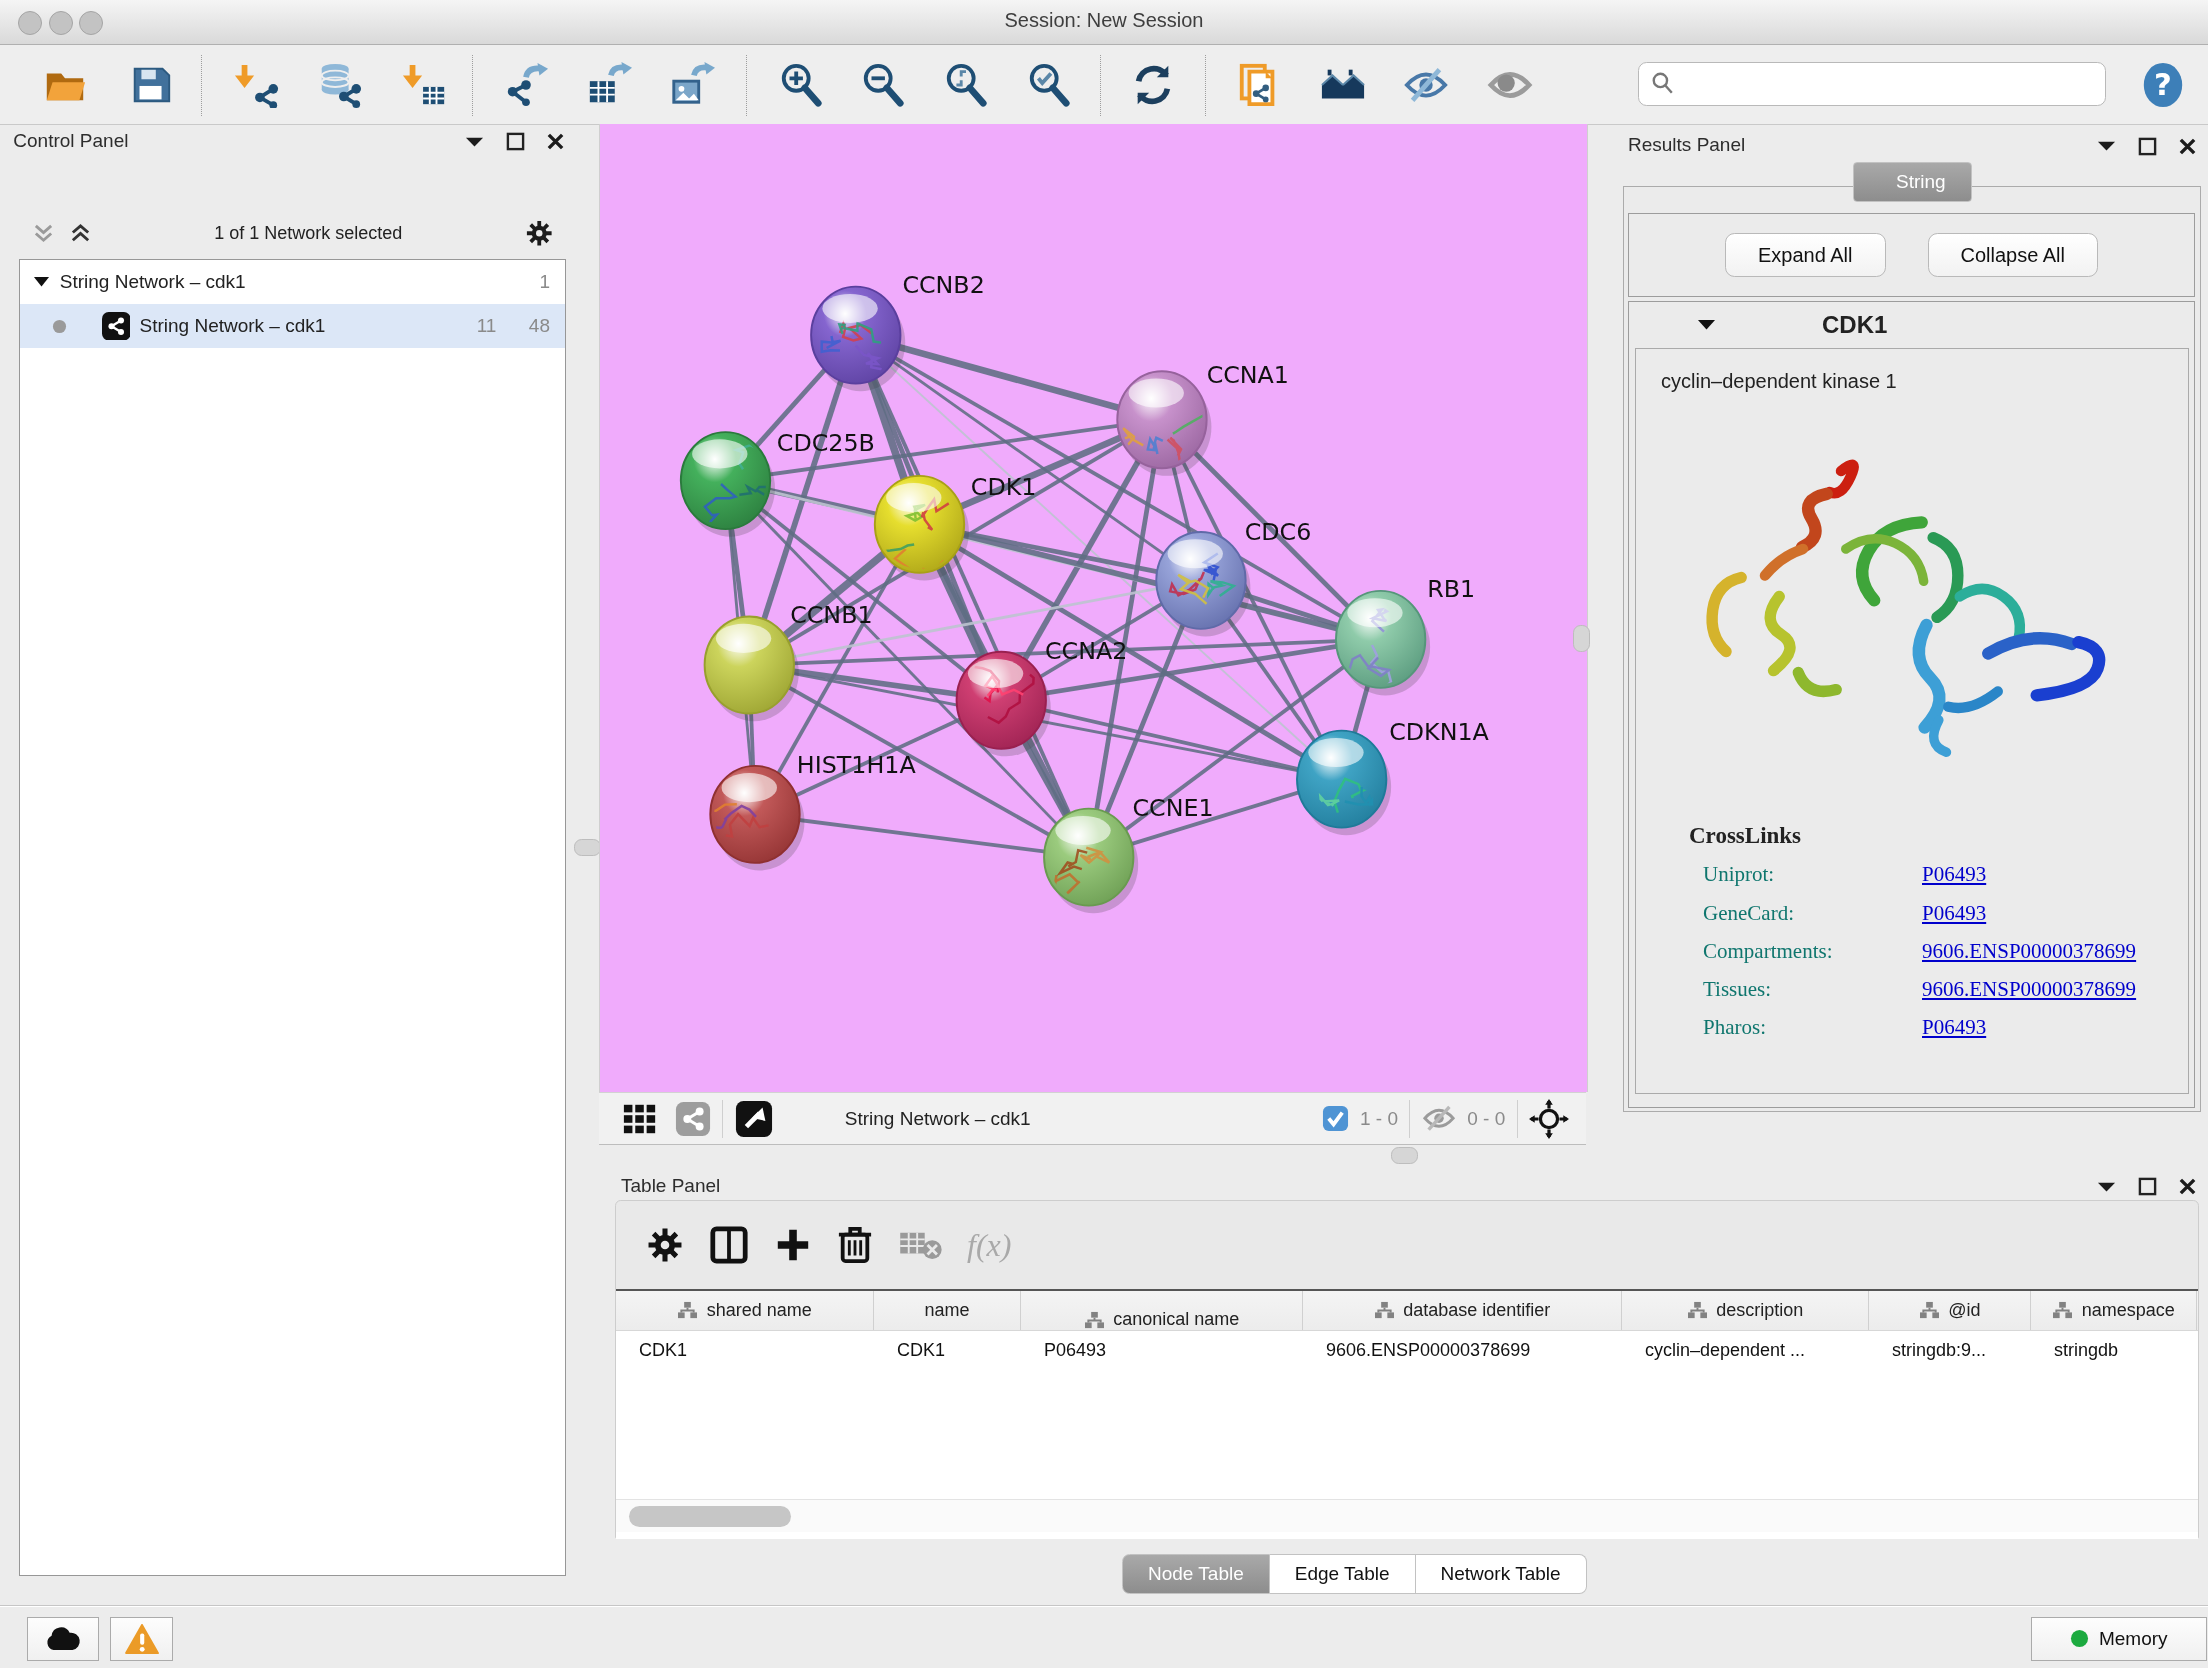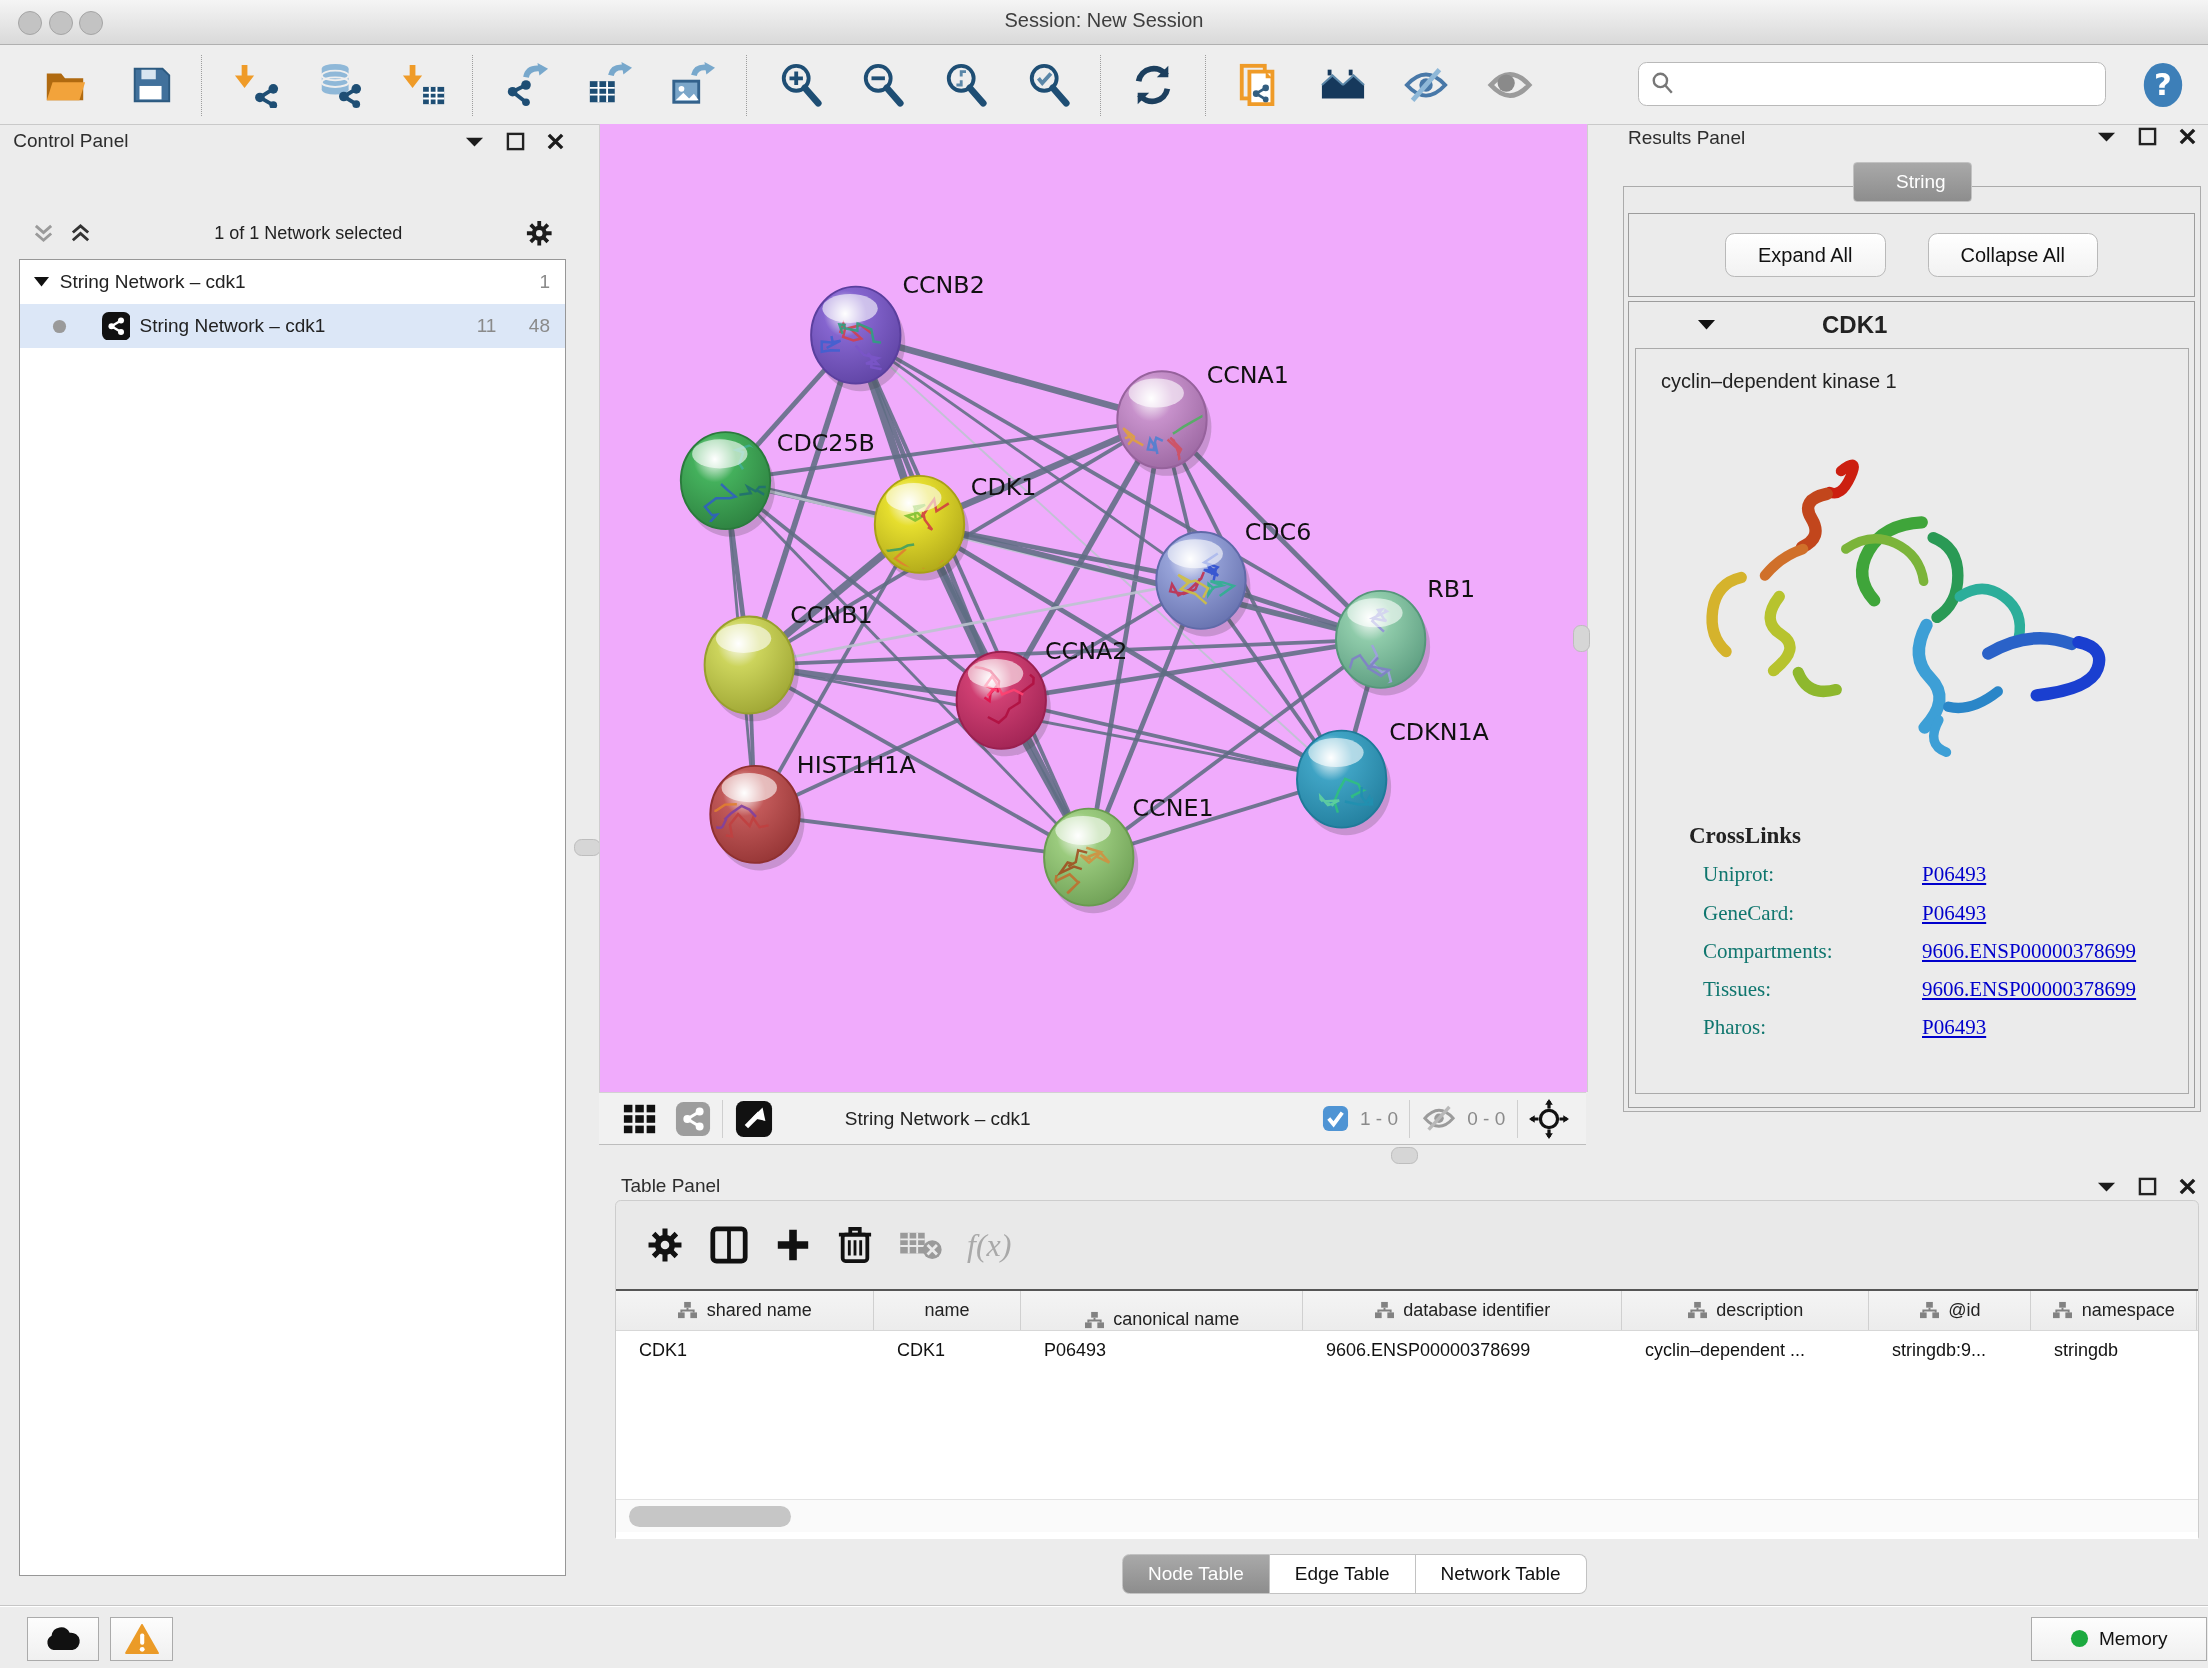--- a/index.html
+++ b/index.html
@@ -726,21 +726,21 @@
             <circle cx="21" cy="21" r="9" fill="none" stroke="#111" stroke-width="3.4"></circle>
             <path d="M21 2v8M21 32v8M2 21h8M32 21h8" stroke="#111" stroke-width="3.4"></path>
             <path d="M21 0l-4 6h8zM21 42l-4-6h8zM0 21l6-4v8zM42 21l-6-4v8z" fill="#111"></path>
           </svg>
         </span>
     </span>
   </div>
   <div class="splitdot" style="left:1391px;top:1147px"></div>
   <div class="splitdot" style="left:1573px;top:625px;width:15px;height:25px;border-radius:7.6px"></div>
 
-  <div class="abs" style="left:1628px;top:127px;width:569px;height:28.5px;display:flex;justify-content:space-between;align-items:flex-start;">
+  <div class="abs" style="left:1628px;top:127px;width:569px;height:28.5px;display:flex;justify-content:space-between;align-items:flex-end;">
     <span class="phead">Results Panel</span>
     <span class="pbtns">
       <span>
           <svg width="21" height="13.3" viewBox="0 0 22 14">
             <path d="M2 3l9 9 9-9z" fill="#1c1c1c"></path>
           </svg>
         </span>
       <span>
           <svg width="19" height="19" viewBox="0 0 20 20">
             <rect x="2" y="2" width="16" height="16" fill="none" stroke="#222" stroke-width="2.5"></rect>

